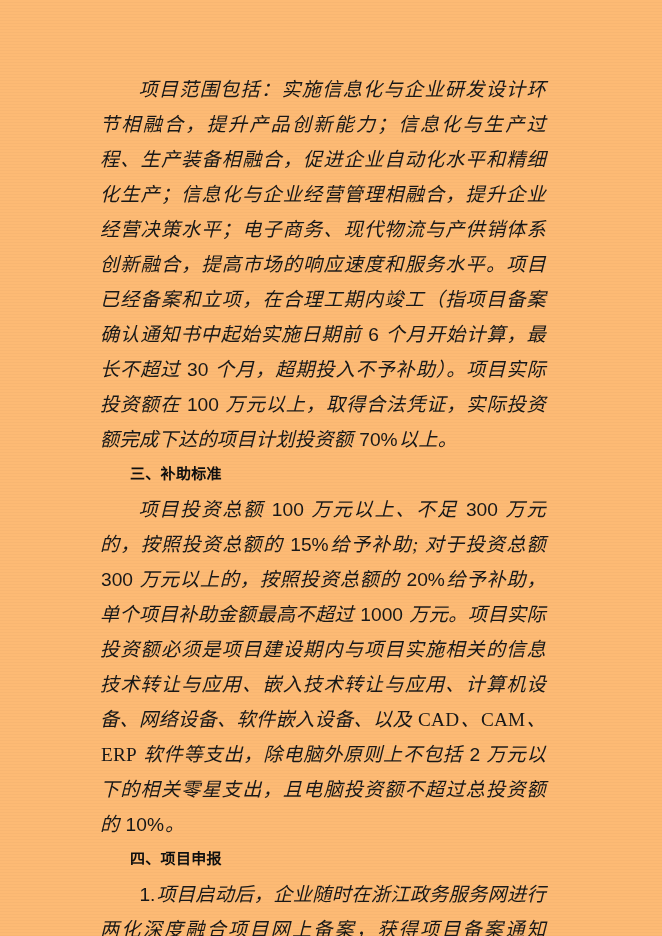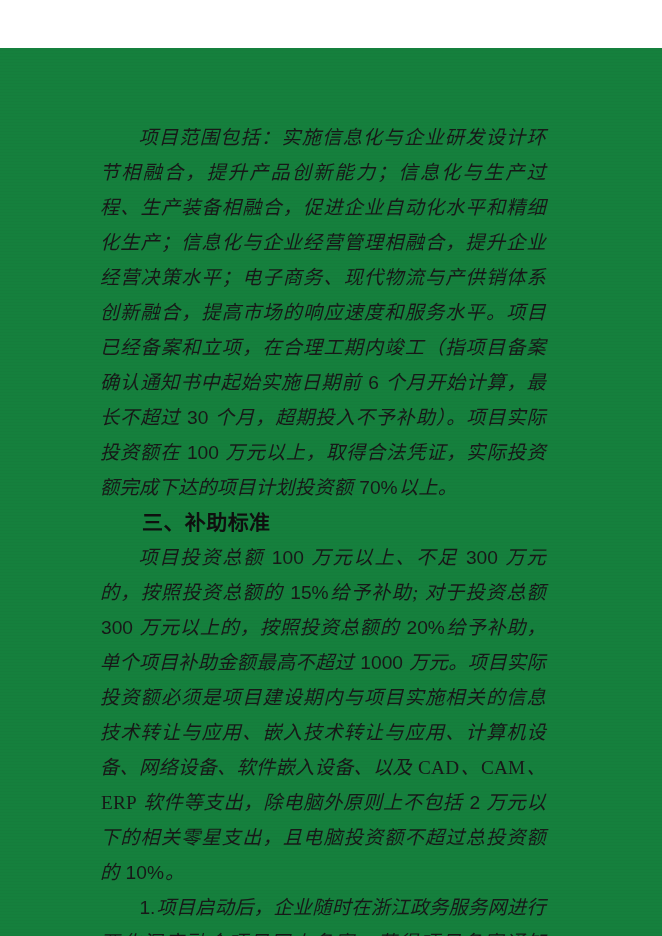--- a/index.html
+++ b/index.html
@@ -15,23 +15,22 @@
     overflow: hidden;
     font-family: "Liberation Serif", "DejaVu Serif", serif;
     color: #1b1b1b;
     -webkit-font-smoothing: antialiased;
   }
 
   
   .page {
     position: absolute;
     inset: 0;
-    background: #15803d;
+    background: #fdba74;
     box-sizing: border-box;
-    margin-top: 48px;
   }
 
   
   .text-block {
     position: absolute;
     left: 100px;
     top: 72px;
     width: 446px;
   }
 
@@ -50,24 +49,24 @@
     font-weight: 400;
   }
   
   .para {
     transform: none;
   }
 
   
   .heading {
     margin: 0;
-    font-size: 21px;
+    font-size: 15px;
     line-height: 35px;
     text-indent: 2em;
-    font-family: Liberation Sans, sans-serif;
+    font-family: Liberation Serif, serif;
     font-weight: 700;
     font-style: normal;
     letter-spacing: 0.02em;
     color: #0f0f0f;
   }
 
   
   .lat {
     font-family: "Liberation Sans", "DejaVu Sans", sans-serif;
     font-style: normal;
@@ -97,19 +96,20 @@
 
 <div class="page">
   <div class="text-block">
 
     <p class="para">项目范围包括：实施信息化与企业研发设计环节相融合，提升产品创新能力；信息化与生产过程、生产装备相融合，促进企业自动化水平和精细化生产；信息化与企业经营管理相融合，提升企业经营决策水平；电子商务、现代物流与产供销体系创新融合，提高市场的响应速度和服务水平。项目已经备案和立项，在合理工期内竣工（指项目备案确认通知书中起始实施日期前 <span class="lat">6</span> 个月开始计算，最长不超过 <span class="lat">30</span> 个月，超期投入不予补助）。项目实际投资额在 <span class="lat">100</span> 万元以上，取得合法凭证，实际投资额完成下达的项目计划投资额 <span class="lat">70%</span>以上。</p>
 
     <h2 class="heading">三、补助标准</h2>
 
     <p class="para">项目投资总额 <span class="lat">100</span> 万元以上、不足 <span class="lat">300</span> 万元的，按照投资总额的 <span class="lat">15%</span>给予补助; 对于投资总额 <span class="lat">300</span> 万元以上的，按照投资总额的 <span class="lat">20%</span>给予补助，单个项目补助金额最高不超过 <span class="lat">1000</span> 万元。项目实际投资额必须是项目建设期内与项目实施相关的信息技术转让与应用、嵌入技术转让与应用、计算机设备、网络设备、软件嵌入设备、以及 <span class="lat-serif">CAD</span>、<span class="lat-serif">CAM</span>、<span class="lat-serif">ERP</span> 软件等支出，除电脑外原则上不包括 <span class="lat">2</span> 万元以下的相关零星支出，且电脑投资额不超过总投资额的 <span class="lat">10%</span>。</p>
 
+    <h2 class="heading">四、项目申报</h2>
 
     <p class="para"><span class="lat">1.</span>项目启动后，企业随时在浙江政务服务网进行两化深度融合项目网上备案，获得项目备案通知书。</p>
 
   </div>
 
   <div class="grain"></div>
 </div>
 
 </body></html>

